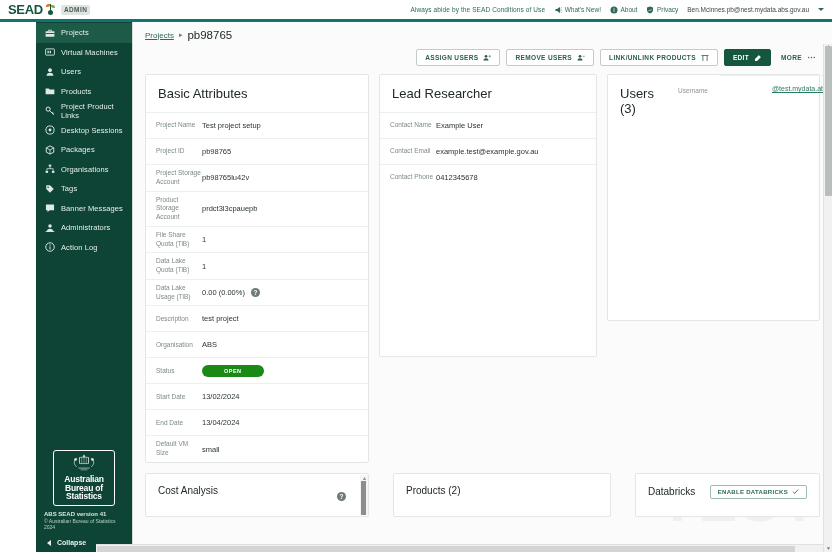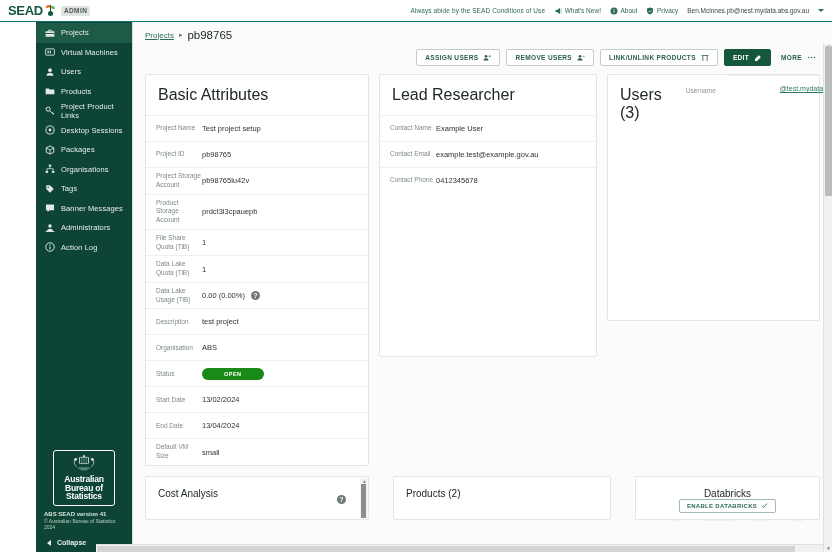--- a/index.html
+++ b/index.html
@@ -9,21 +9,21 @@
     background: #ffffff;
     overflow: hidden;
   }
   .app { position: relative; width: 832px; height: 552px; display: flex; flex-direction: column; }
 
   
   .topbar {
     height: 22px; flex: 0 0 22px;
     background: #ffffff;
     display: flex; align-items: center;
-    border-bottom: 1px solid #0f766e;
+    border-bottom: 3px solid #0f766e;
     position: relative; z-index: 40;
   }
   .logo-wrap { width: 96px; display: flex; align-items: center; padding-left: 8px; gap: 3px; }
   .logo-text {
     font-size: 13px; font-weight: bold; letter-spacing: -0.3px;
     color: #14573d; font-family: "Liberation Sans", sans-serif;
   }
   .logo-leaf { position: relative; width: 9px; height: 11px; }
   .logo-leaf .stem { position: absolute; left: 4px; top: 0; width: 1px; height: 6px; background: #14573d; }
   .logo-leaf .l1 { position: absolute; left: 0px; top: 0px; width: 4px; height: 3px; background: #e8761a; border-radius: 60% 10% 60% 10%; }
@@ -110,21 +110,21 @@
   .btn.primary { background: #14573d; border-color: #14573d; color: #ffffff; }
   .btn.plain { border: none; background: transparent; padding: 0 4px; }
   .btn svg { display: block; }
 
   .cards { display: flex; gap: 10px; position: relative; z-index: 2; align-items: flex-start; }
   .col-left { width: 224px; flex: 0 0 224px; }
   .col-mid { width: 218px; flex: 0 0 218px; border-radius: 15px; }
   .col-right { flex: 1; min-width: 0; }
 
   .card { background: #ffffff; border: 1px solid #e2e6e4; border-radius: 2px; }
-  .card-title { font-size: 16px; color: #202a26; padding: 11px 12px 11px 12px; font-weight: normal; }
+  .card-title { font-size: 13px; color: #202a26; padding: 11px 12px 11px 12px; font-weight: normal; }
   .card-title.with-action { display: flex; align-items: center; justify-content: space-between; }
 
   .kv { display: flex; align-items: center; border-top: 1px solid #edf0ee; min-height: 26px; padding: 4px 10px; }
   .kv .k { width: 46px; flex: 0 0 46px; font-size: 6.5px; color: #7c8a83; line-height: 1.35; }
   .kv .v { font-size: 7.5px; color: #2b3531; display: flex; align-items: center; gap: 6px; }
   .help-ic { width: 9px; height: 9px; border-radius: 50%; background: #6f7c76; color: #fff; font-size: 6.5px; font-weight: bold; display: inline-flex; align-items: center; justify-content: center; cursor: pointer; }
   .pill { display: inline-flex; align-items: center; justify-content: center; background: #1a8a16; color: #ffffff; font-size: 5.5px; font-weight: bold; letter-spacing: 0.5px; border-radius: 9px; height: 12px; padding: 0 22px; }
 
   
   .users-card { display: flex; height: 247px; }
@@ -562,21 +562,21 @@
               <span class="varrow">▲</span>
               <span class="vthumb"></span>
             </div>
           </div>
 
           <div class="bottom-card col-mid">
             <div class="bc-title">Products (2)</div>
           </div>
 
           <div class="bottom-card col-right">
-            <div class="bc-title card-title with-action" style="padding:11px 12px;flex-direction:column;">
+            <div class="bc-title card-title with-action" style="padding:11px 12px;">
               <span>Databricks</span>
               <button class="btn-outline-sm">
                 <span>ENABLE DATABRICKS</span>
                 <span><svg viewBox="0 0 16 16" width="7" height="7">
                       <path d="M2 8.5l4 4 8-9" stroke="#2b6b53" stroke-width="2" fill="none"></path>
                     </svg></span>
               </button>
             </div>
           </div>
         </div>

